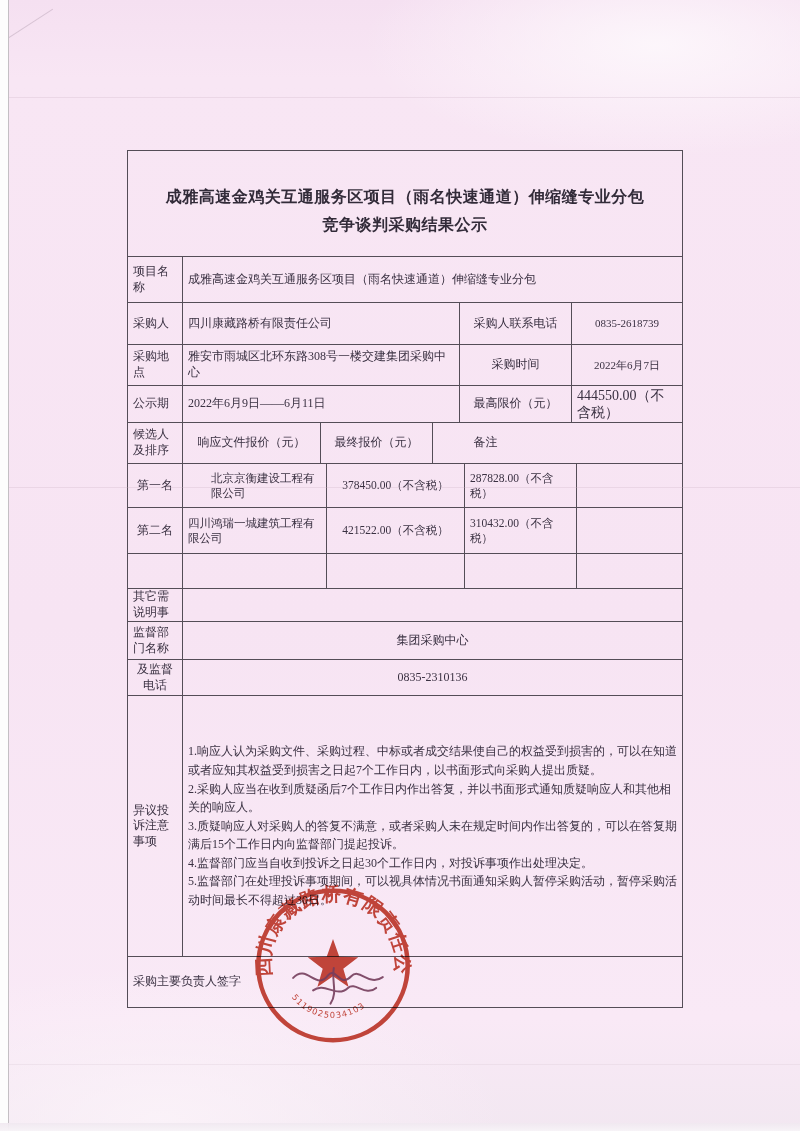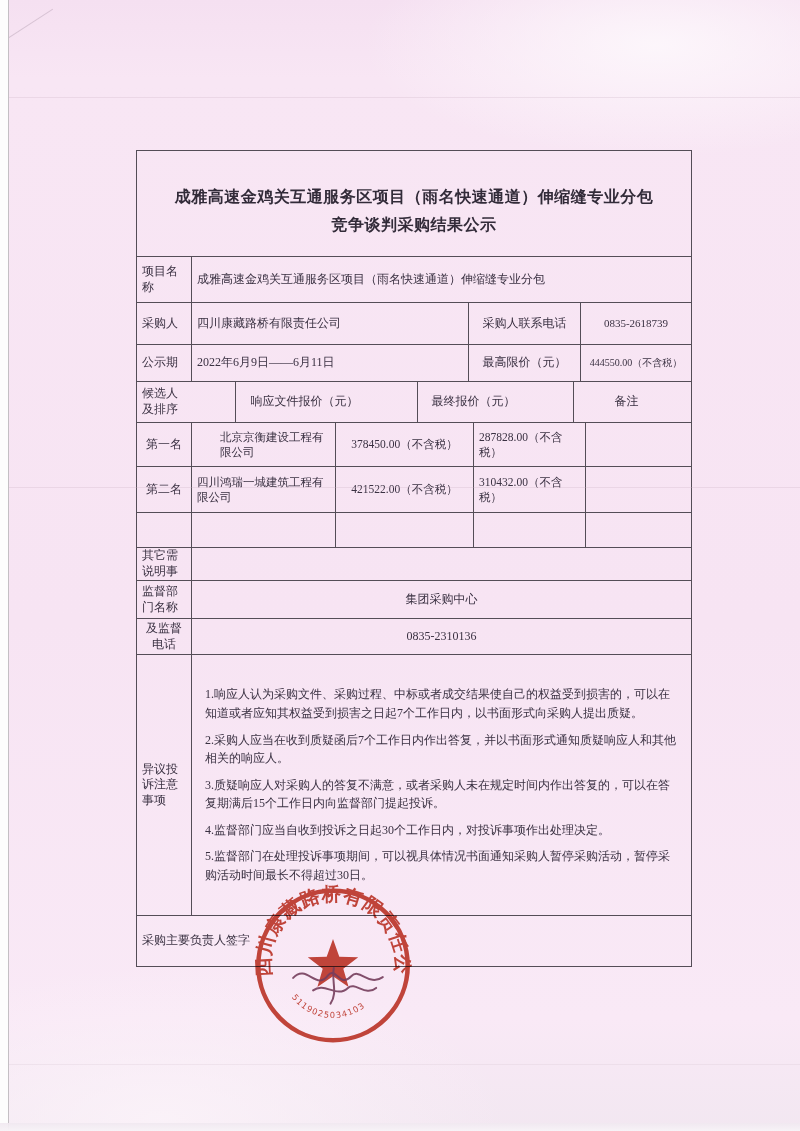--- a/index.html
+++ b/index.html
@@ -19,47 +19,47 @@
   .edge-left{position:absolute;left:0;top:0;width:8px;height:100%;background:#fdfdfd;border-right:1px solid rgba(150,140,150,.55);}
   .edge-bottom{position:absolute;left:0;top:1123px;width:100%;height:8px;background:linear-gradient(180deg,rgba(240,232,240,.9),#f7f3f7);}
   .crease{position:absolute;pointer-events:none;}
   .crease-tl{left:-6px;top:26px;width:64px;height:1px;background:rgba(170,150,168,.4);transform:rotate(-33deg);}
   .crease-h1{left:8px;top:97px;width:792px;height:1px;background:rgba(205,182,200,.30);}
   .crease-h2{left:8px;top:487px;width:792px;height:1px;background:rgba(200,176,194,.28);}
   .crease-h3{left:8px;top:1064px;width:792px;height:1px;background:rgba(205,185,200,.22);}
 
   
   .doc{
-    position:absolute;left:136px;top:150px;width:554px;
+    position:absolute;left:127px;top:150px;width:554px;
     border:1.5px solid #544d57;color:#3a3142;
     font-size:12px;line-height:1.3;
   }
   .row{display:flex;border-top:1px solid #544d57;}
   .row:first-child{border-top:none;}
   .c{box-sizing:border-box;border-left:1px solid #544d57;display:flex;align-items:center;padding:3px 5px;overflow:visible;}
   .c:first-child{border-left:none;}
   .lab{width:54px;flex:none;}
   .grow{flex:1;}
   .center{justify-content:center;text-align:left;}
   .title-cell{flex-direction:column;justify-content:flex-start;padding-top:32px;}
   .title-line{font-weight:bold;font-size:16px;letter-spacing:.5px;color:#322b39;text-align:center;line-height:1.75;}
-  .small{font-size:10px;line-height:1.25;}
+  .small{font-size:14px;line-height:1.25;}
   .phone{font-size:11px;white-space:nowrap;}
   .notice{font-size:12px;line-height:1.55;text-align:left;display:block;}
-  .notice div{margin:8px;}
+  .notice div{margin:0;}
   .notice-cell{align-items:center;}
   .name-cell{font-size:11.5px;}
 
   
   .h-title{height:105px;}
   .h-proj{height:45px;}
   .h-buyer{height:41px;}
   .h-loc{height:40px;}
   .h-pub{height:36px;}
-  .h-chead{height:40px;gap:44px;}
+  .h-chead{height:40px;}
   .h-c1{height:43px;}
   .h-c2{height:45px;}
   .h-c3{height:34px;}
   .h-other{height:32px;}
   .h-sup{height:37px;}
   .h-supph{height:35px;}
   .h-obj{height:260px;}
   .h-sign{height:50px;justify-content:flex-end;}
 
   
@@ -89,20 +89,26 @@
     <div class="c grow">成雅高速金鸡关互通服务区项目（雨名快速通道）伸缩缝专业分包</div>
   </div>
 
   <div class="row h-buyer">
     <div class="c lab">采购人</div>
     <div class="c" style="width:277px;flex:none;">四川康藏路桥有限责任公司</div>
     <div class="c center" style="width:112px;flex:none;">采购人联系电话</div>
     <div class="c center phone" style="width:111px;flex:none;">0835-2618739</div>
   </div>
 
+  <div class="row h-loc">
+    <div class="c lab">采购地点</div>
+    <div class="c" style="width:277px;flex:none;">雅安市雨城区北环东路308号一楼交建集团采购中心</div>
+    <div class="c center" style="width:112px;flex:none;">采购时间</div>
+    <div class="c center phone" style="width:111px;flex:none;">2022年6月7日</div>
+  </div>
 
   <div class="row h-pub">
     <div class="c lab">公示期</div>
     <div class="c" style="width:277px;flex:none;">2022年6月9日——6月11日</div>
     <div class="c center" style="width:112px;flex:none;">最高限价（元）</div>
     <div class="c center small" style="width:111px;flex:none;">444550.00（不含税）</div>
   </div>
 
   <div class="row h-chead">
     <div class="c lab">候选人及排序</div>

